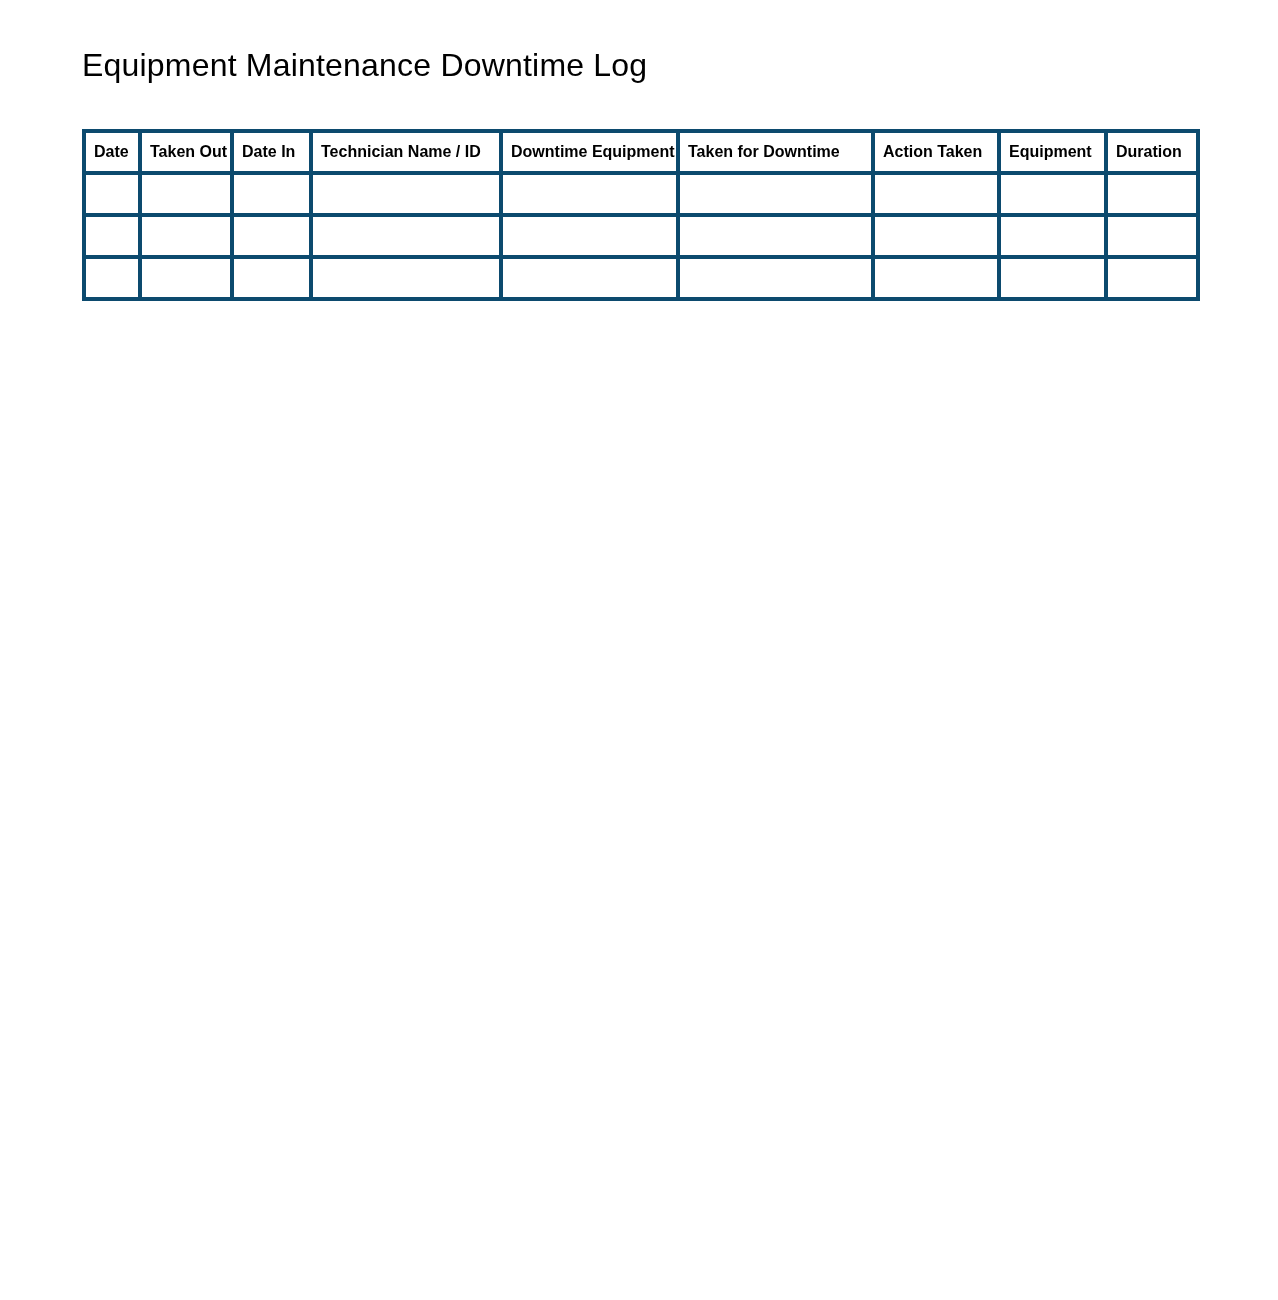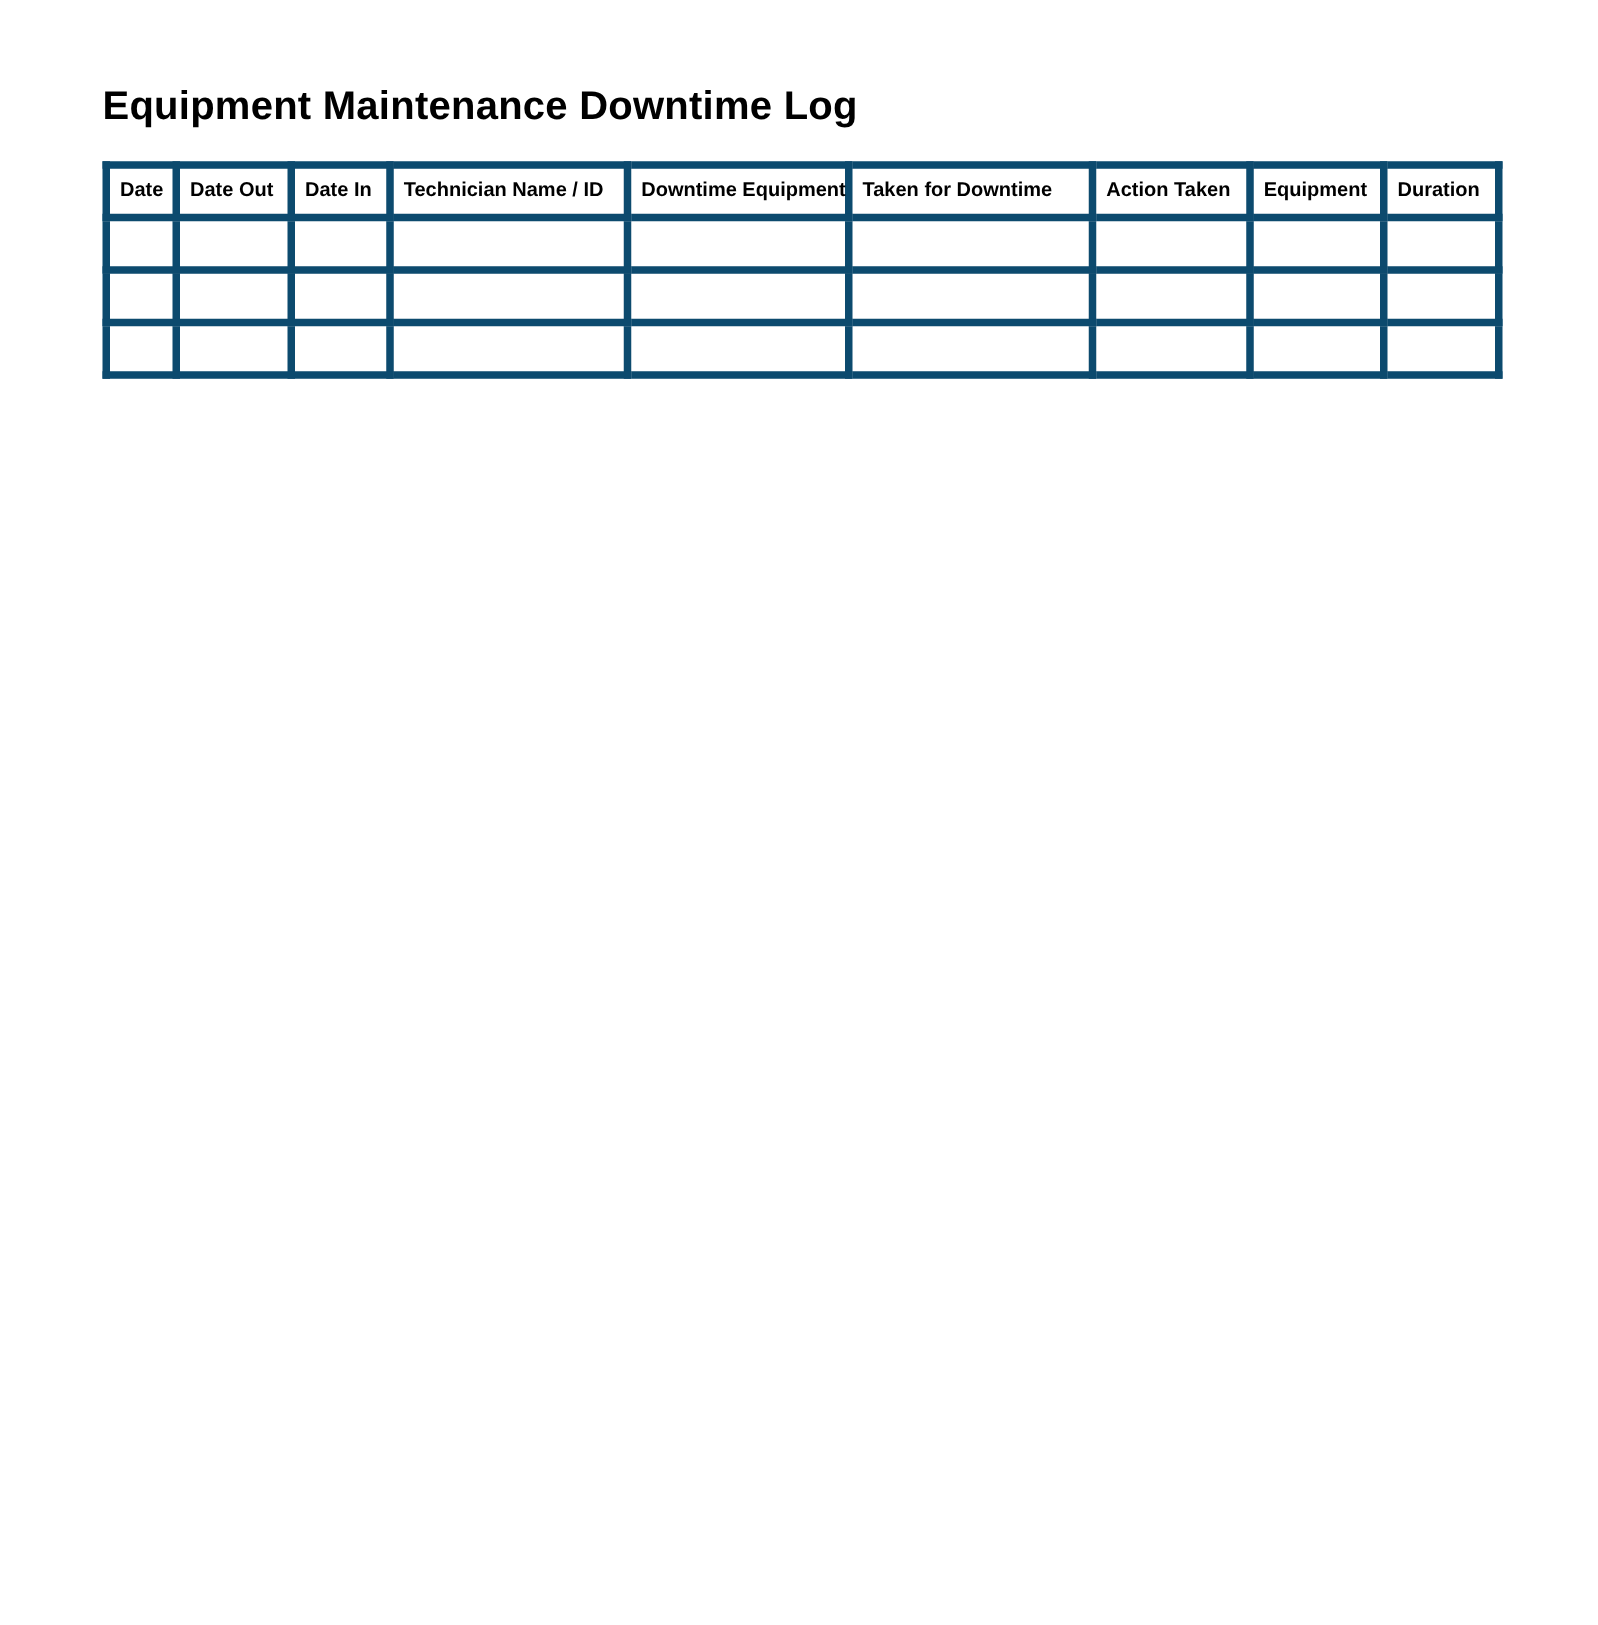--- a/index.html
+++ b/index.html
@@ -1,19 +1,19 @@
 <!DOCTYPE html>
 <html><head>
 <meta charset="utf-8">
 <style>
   html, body { margin: 0; padding: 0; background: #ffffff; }
   body { width: 1278px; height: 1300px; position: relative; font-family: "Liberation Sans", sans-serif; color: #000; }
-  h1 { position: absolute; left: 82px; top: 64px; margin: 0; font-size: 32px; font-weight: bold; line-height: 40px; letter-spacing: 0.2px; }
+  h1 { position: absolute; left: 82px; top: 45px; margin: 0; font-size: 32px; font-weight: normal; line-height: 40px; letter-spacing: 0.2px; }
   table { position: absolute; left: 82px; top: 129px; border-collapse: collapse; table-layout: fixed; width: 1114px; }
-  th, td { border: 6px solid #0c4a6e; height: 42px; padding: 0 8px; box-sizing: border-box; }
+  th, td { border: 4px solid #0c4a6e; height: 42px; padding: 0 8px; box-sizing: border-box; }
   th { text-align: left; font-size: 16px; font-weight: bold; white-space: nowrap; }
   td { background: #fff; }
 </style>
 </head>
 <body>
 
 <h1>Equipment Maintenance Downtime Log</h1>
 
 <table>
   <colgroup>
@@ -23,21 +23,21 @@
       <col style="width:190px">
       <col style="width:177px">
       <col style="width:195px">
       <col style="width:126px">
       <col style="width:107px">
       <col style="width:92px">
   </colgroup>
   <thead>
     <tr>
       <th>Date</th>
-      <th>Date Out</th>
+      <th>Taken Out</th>
       <th>Date In</th>
       <th>Technician Name / ID</th>
       <th>Downtime Equipment</th>
       <th>Taken for Downtime</th>
       <th>Action Taken</th>
       <th>Equipment</th>
       <th>Duration</th>
     </tr>
   </thead>
   <tbody>

